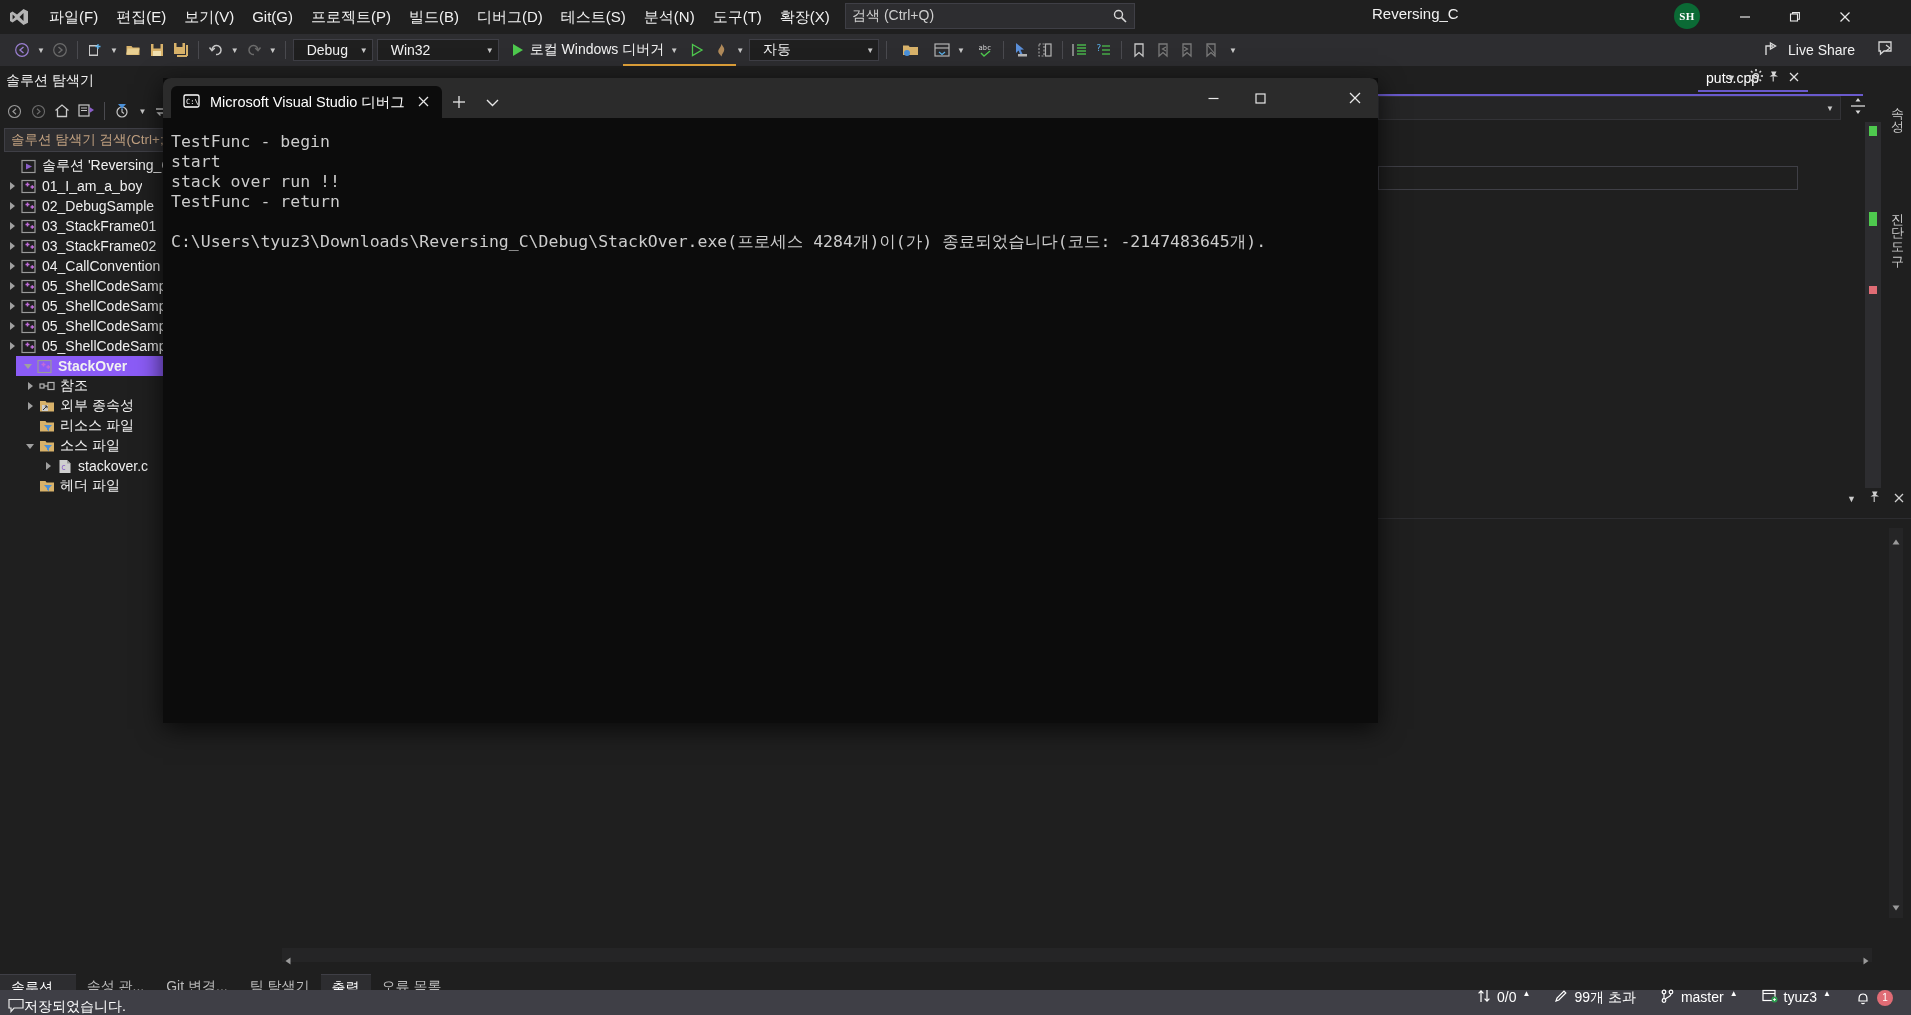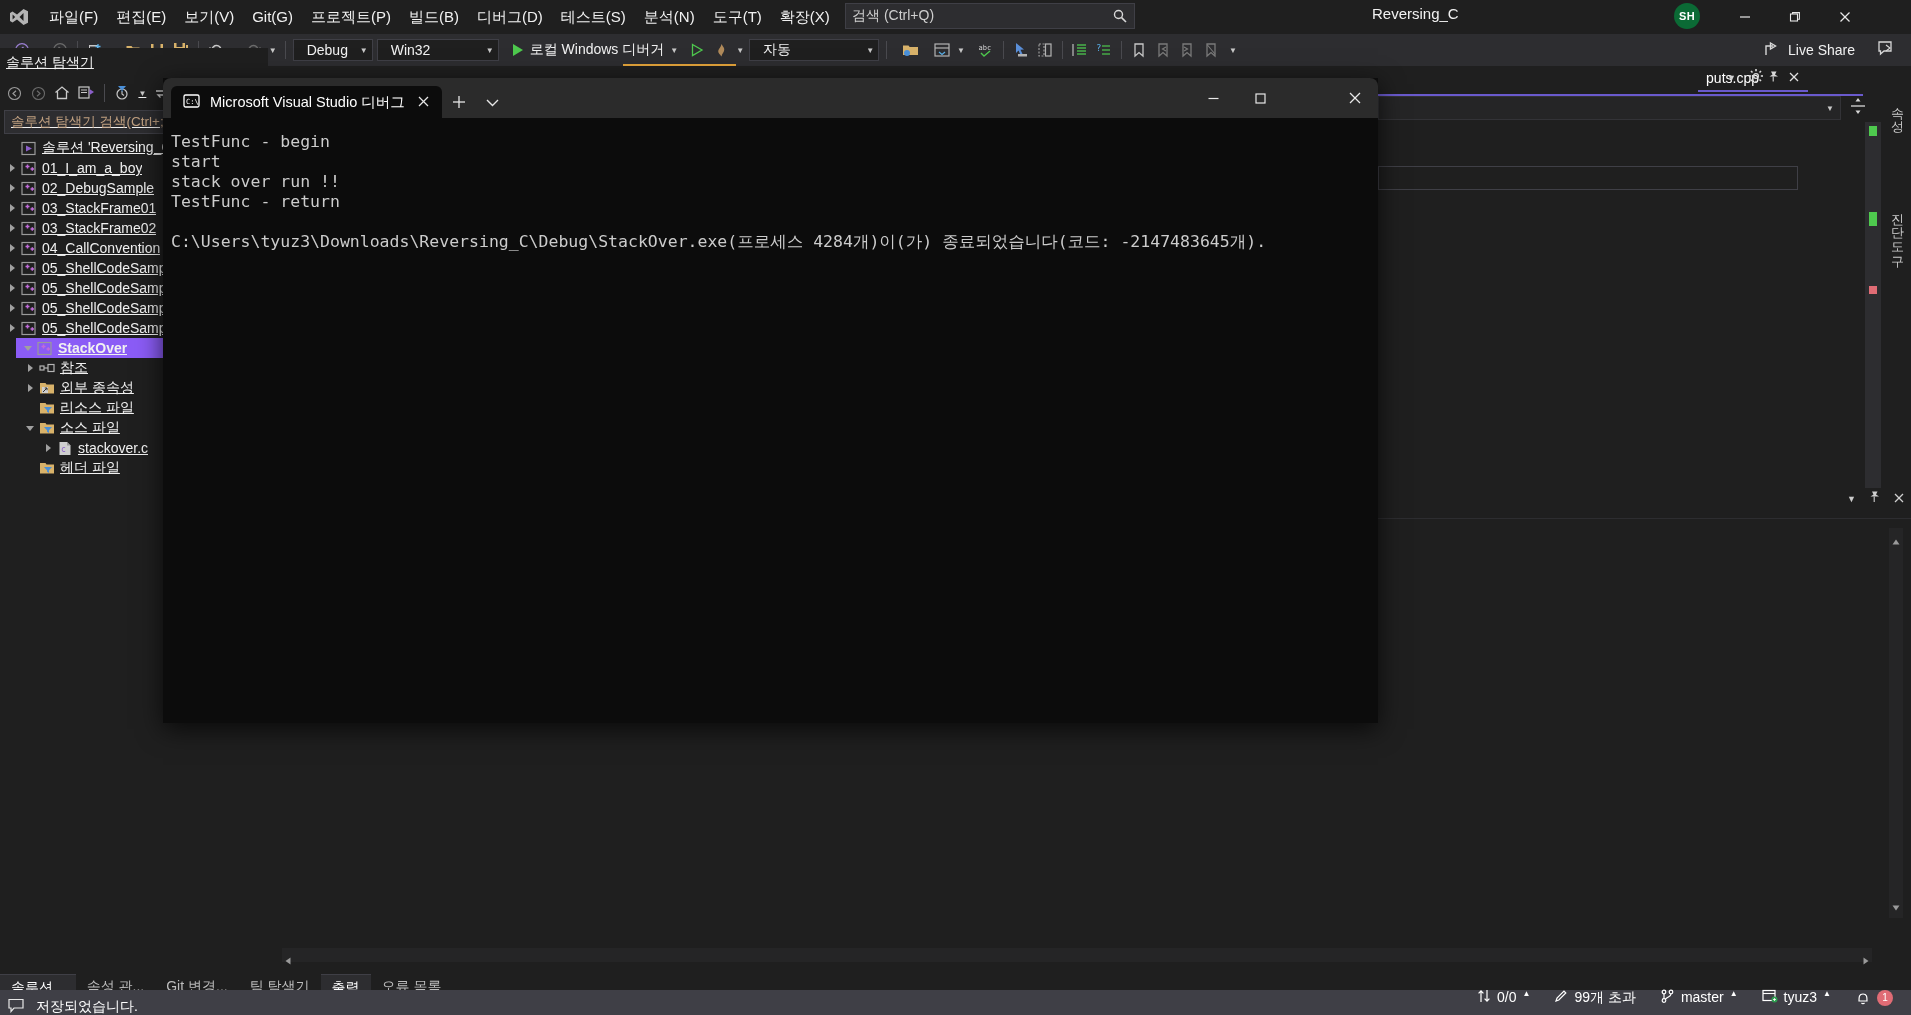--- a/index.html
+++ b/index.html
@@ -35,21 +35,21 @@
   #search-box .ph { font-size: 14px; color: #cfcfcf; flex: 1; }
   #search-icon { width: 16px; height: 16px; }
   #app-title {
     position: absolute; left: 1372px; top: 5px;
     font-size: 15px; color: #f1f1f1; font-weight: 400;
   }
   #avatar {
     position: absolute; left: 1674px; top: 3px; width: 26px; height: 26px;
     border-radius: 50%; background: #0b6a35; color: #ffffff;
     display: flex; align-items: center; justify-content: center;
-    font-size: 11px; font-weight: bold; letter-spacing: .3px;
+    font-size: 11px; font-weight: bold; letter-spacing: .3px; font-family: Liberation Serif, serif;
   }
   .wctrl {
     position: absolute; top: 0; width: 46px; height: 34px;
     display: flex; align-items: center; justify-content: center;
   }
   .wctrl svg { display: block; }
   #win-min { left: 1722px; }
   #win-max { left: 1772px; }
   #win-close { left: 1822px; }
 
@@ -83,22 +83,22 @@
   #feedback-icon { position: absolute; right: 16px; top: 6px; }
 
   
   #tabwell-underline {
     position: absolute; left: 623px; top: 64px; width: 113px; height: 2px;
     background: #e2a33a;
   }
 
   
   #solution-explorer {
-    position: absolute; left: 0; top: 48px; width: 268px; height: 908px;
-    background: #1f1f1f; display: flex; flex-direction: column; text-decoration: underline;
+    position: absolute; left: 0; top: 66px; width: 268px; height: 908px;
+    background: #1f1f1f; display: flex; flex-direction: column;
   }
   #se-header {
     height: 30px; display: flex; align-items: center; padding-left: 6px;
     font-size: 14px; color: #f1f1f1;
   }
   #se-toolbar {
     height: 30px; display: flex; align-items: center; padding-left: 4px; gap: 2px;
   }
   .se-tb { width: 26px; height: 24px; display: flex; align-items: center; justify-content: center; }
   #se-search {
@@ -227,21 +227,21 @@
   
   #bottom-tabs {
     position: absolute; left: 0; top: 974px; width: 1911px; height: 26px;
     background: #1f1f1f; display: flex; align-items: center;
   }
   .btab {
     height: 26px; padding: 0 11px; display: flex; align-items: center;
     font-size: 14px; color: #bdbdbd; white-space: nowrap;
   }
   .btab.active { background: #2d2d30; color: #ffffff; border-top: 1px solid #3f3f46; }
-  #status-msg { display: flex; align-items: center; gap: 12px; padding-left: 8px; font-size: 14px; color: #ffffff; }
+  #status-msg { display: flex; align-items: center; gap: 0; padding-left: 8px; font-size: 14px; color: #ffffff; }
   #status-right { position: absolute; right: 0; top: 0; height: 15px; display: flex; align-items: center; gap: 0; }
   .sright-item { display: flex; gap: 6px; padding: 0 12px; font-size: 14px; color: #ffffff; white-space: nowrap; }
   .caret-up { font-size: 8px; }
   #notif-badge {
     width: 16px; height: 16px; border-radius: 50%; background: #e06c75;
     color: #fff; font-size: 10px; display: flex; align-items: center; justify-content: center;
   }
   #statusbar-wrap {
     position: absolute; left: 0; top: 1000px; width: 1911px; height: 15px;
     overflow: visible;

